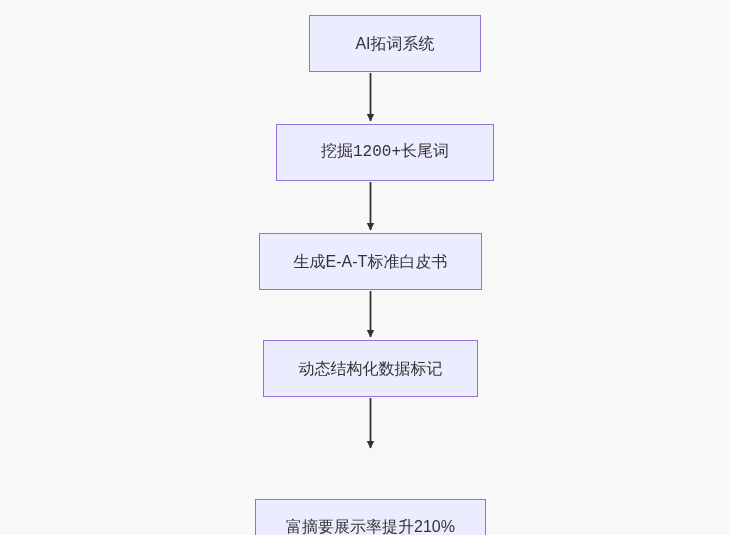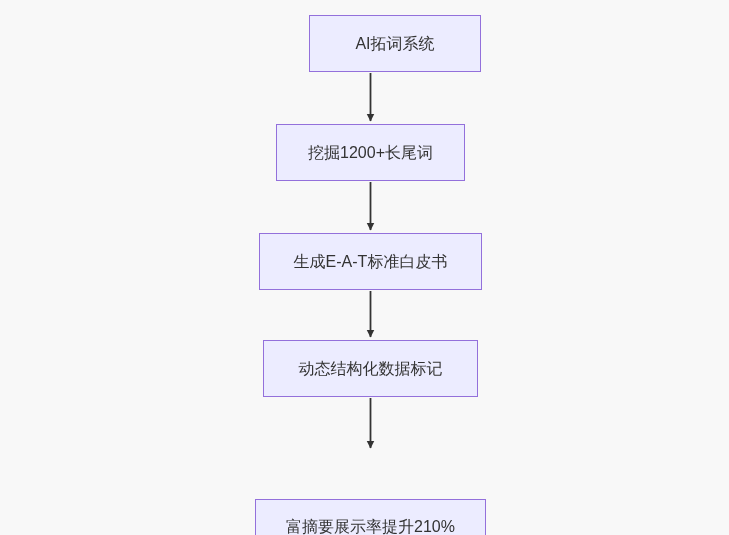--- a/index.html
+++ b/index.html
@@ -32,21 +32,21 @@
     align-items: center;
     justify-content: center;
     color: #333333;
     font-size: 16px;
     line-height: 1.2;
     white-space: nowrap;
     text-align: center;
   }
   .node span { display: inline-block; }
   .n1 { left: 309px; top: 15px;  width: 172px; height: 57px; }
-  .n2 { left: 276px; top: 124px; width: 189px; height: 57px; }
+  .n2 { left: 276px; top: 124px; width: 218px; height: 57px; font-family: Liberation Mono, monospace; }
   .n3 { left: 259px; top: 233px; width: 223px; height: 57px; }
   .n4 { left: 263px; top: 340px; width: 215px; height: 57px; }
   .n5 { left: 255px; top: 451px; width: 231px; height: 56px; margin-top: 48px; }
 </style>
 </head>
 <body>
 
 <div class="canvas">
 
   <svg class="edges" viewBox="0 0 729 535" xmlns="http://www.w3.org/2000/svg">

